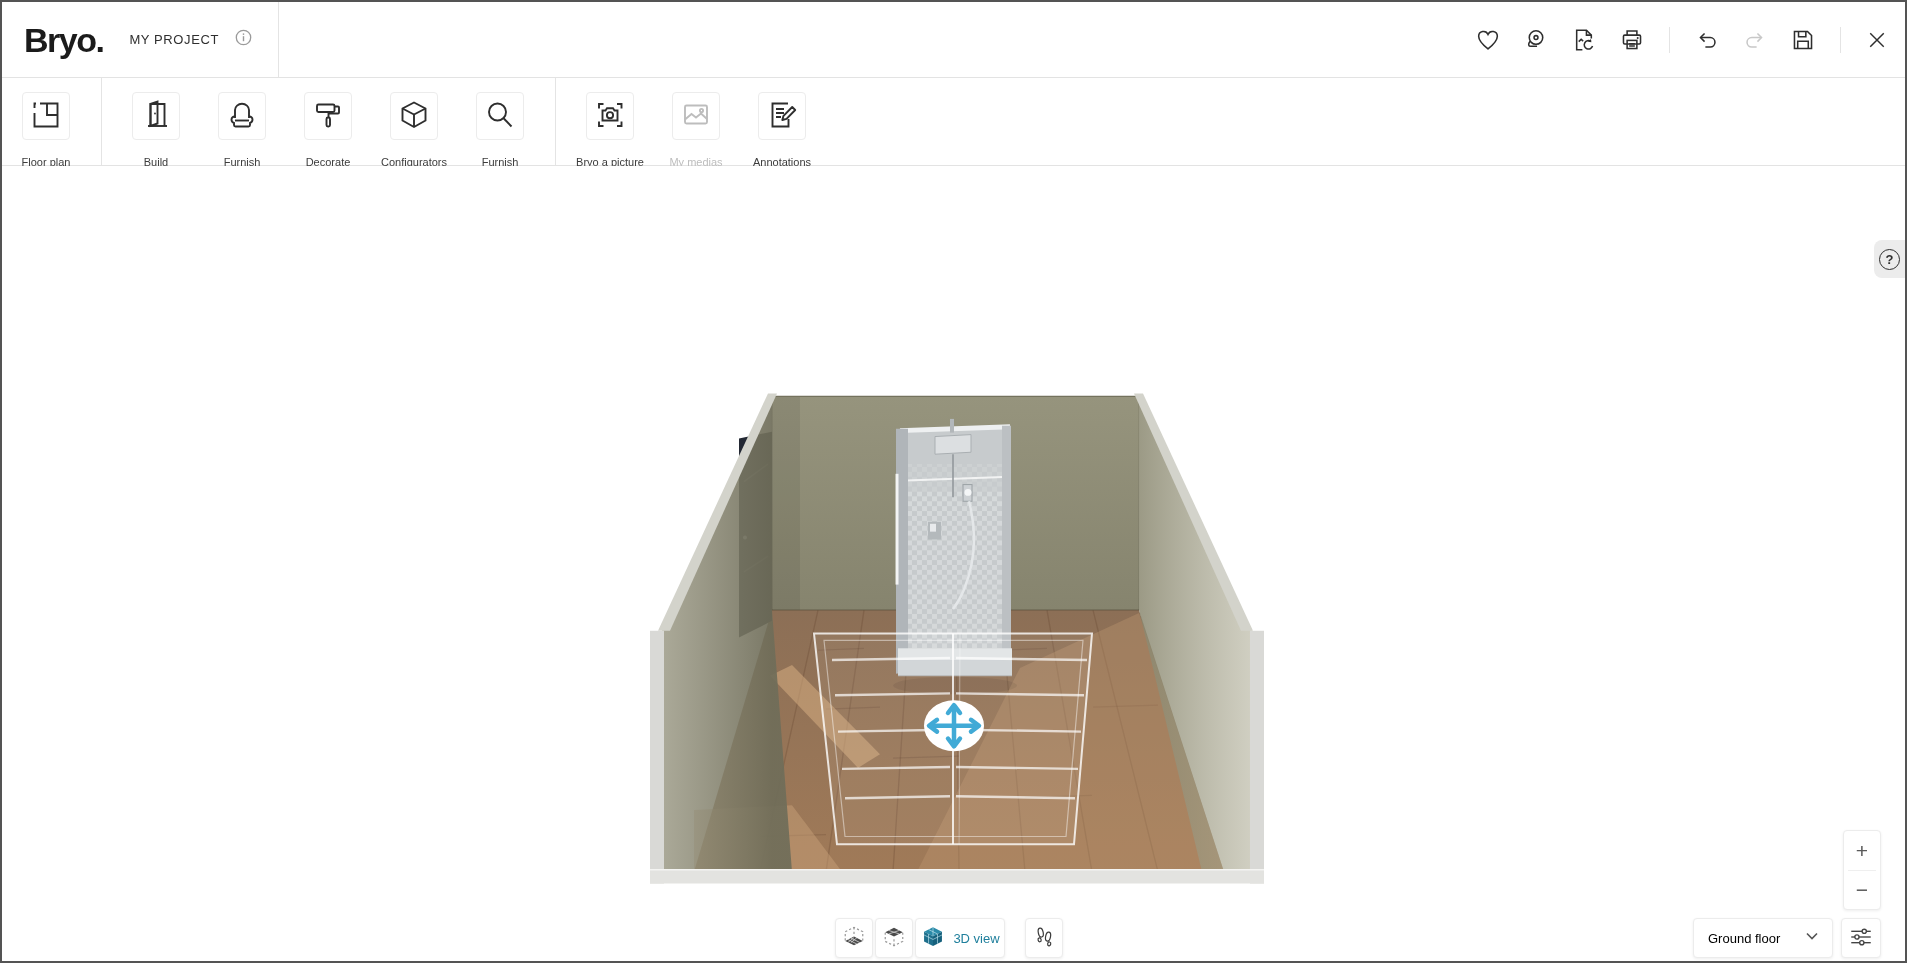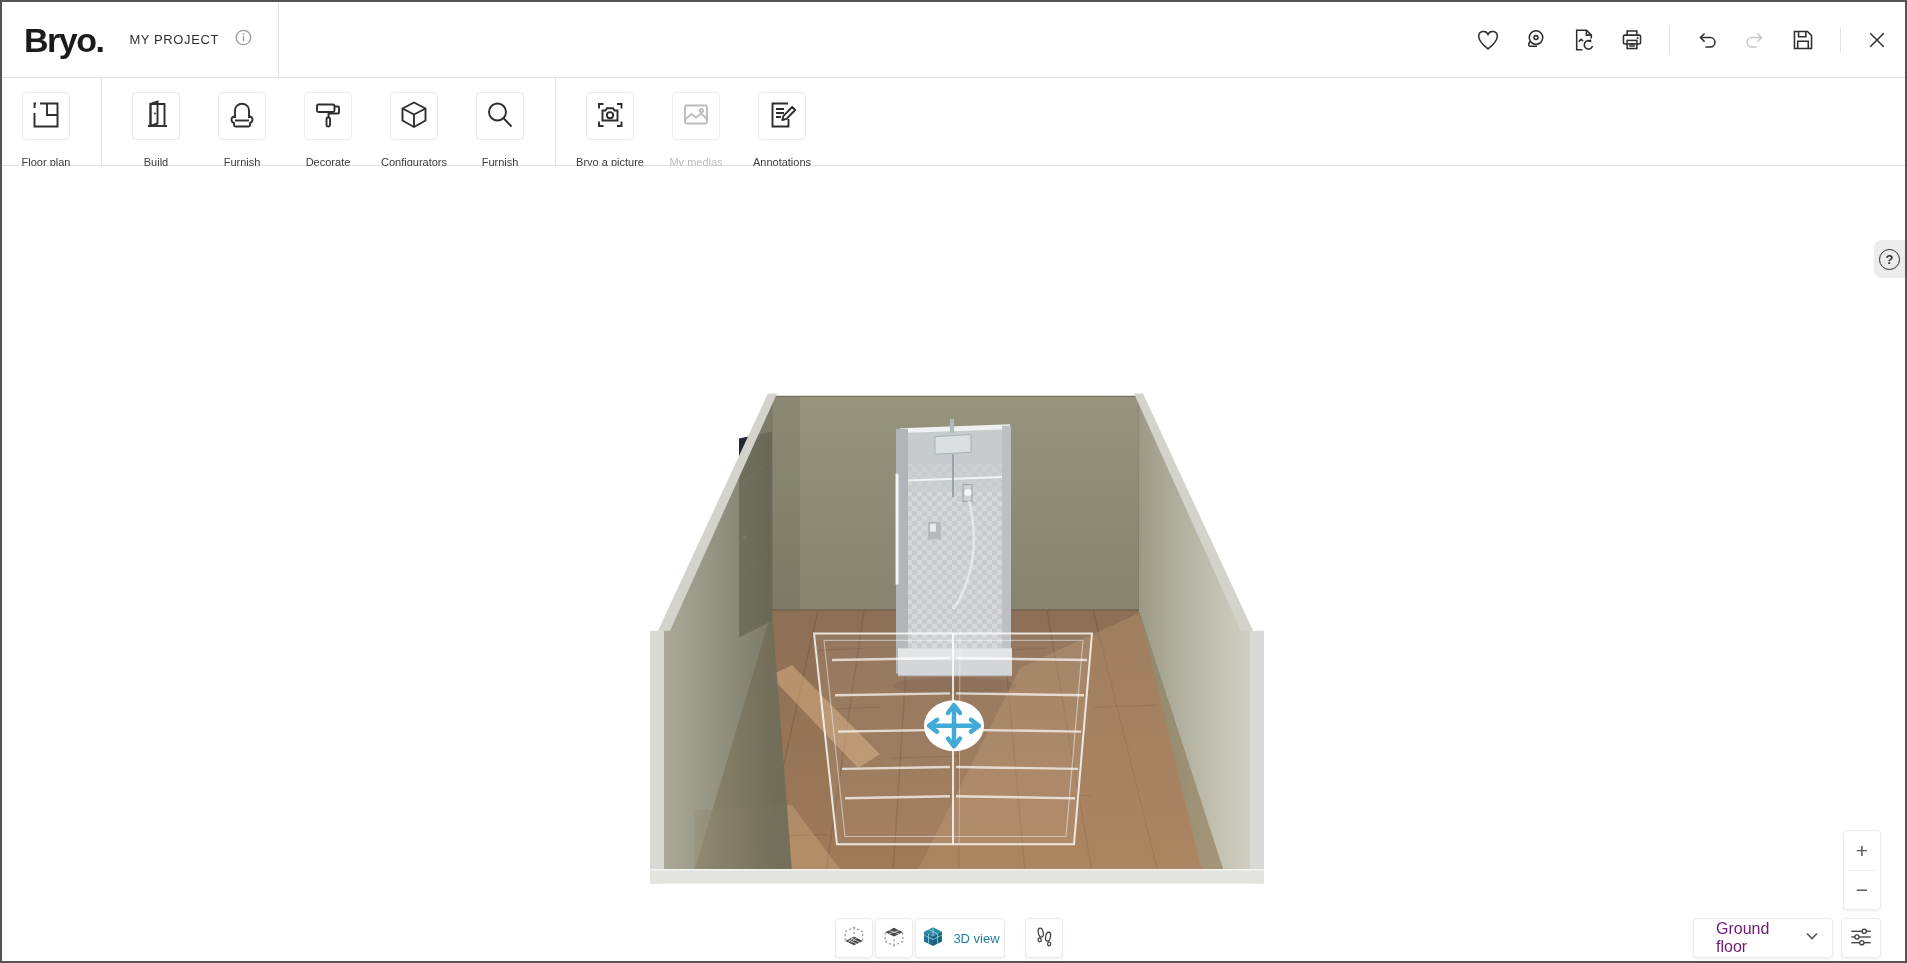--- a/index.html
+++ b/index.html
@@ -65,21 +65,21 @@
   .view-btn{ height:40px; background:#fff; border:1px solid #ececec; border-radius:4px;
              box-shadow:0 1px 3px rgba(0,0,0,.07); display:flex; align-items:center;
              justify-content:center; cursor:pointer; }
   .view-btn.sq{ width:38px; }
   .view-btn.wide{ width:90px; gap:7px; }
   .view-label{ font-size:13px; color:#1f7f9c; }
   .walk-btn{ position:absolute; left:1023px; top:752px; width:38px; height:40px; }
 
   .floor-select{ left:1691px; top:752px; width:140px; height:40px; display:flex; align-items:center;
                  padding:0 12px 0 14px; cursor:pointer; }
-  .floor-value{ font-size:16px; color:#701a75; flex:1;margin-left:8px; }
+  .floor-value{ font-size:13px; color:#000000; flex:1; }
   .sliders-btn{ left:1839px; top:752px; width:40px; height:40px; display:flex; align-items:center;
                 justify-content:center; cursor:pointer; }
 </style>
 </head>
 <body>
 
 <div class="app">
 
   <div class="topbar">
     <div class="logo">Bryo.</div>

